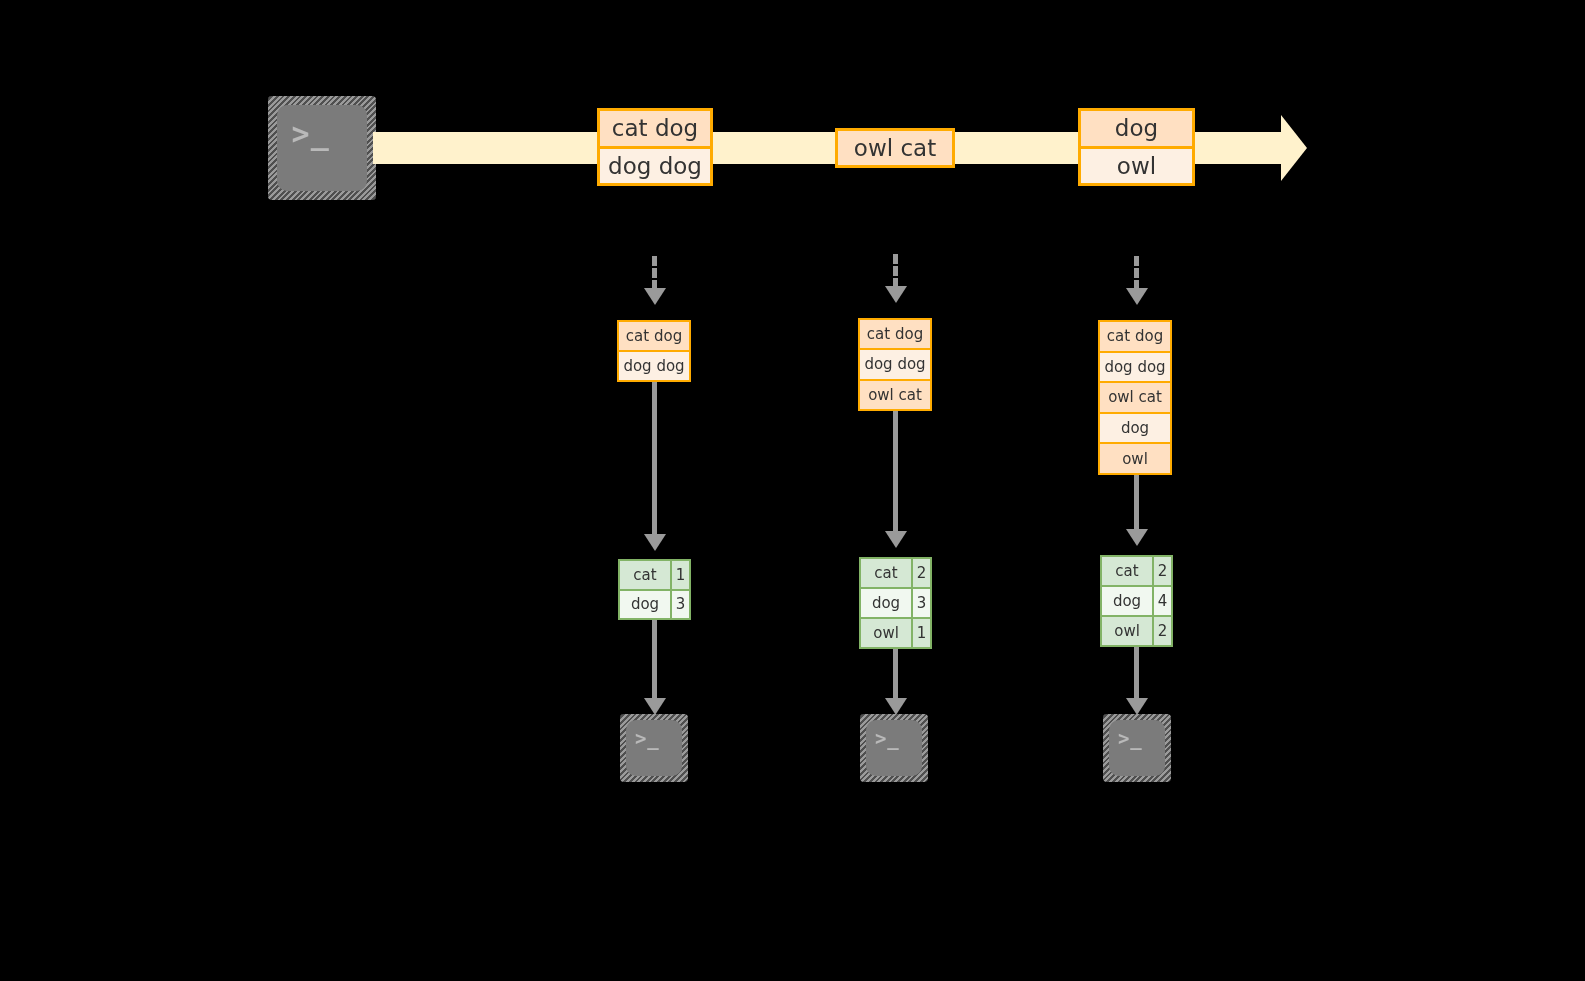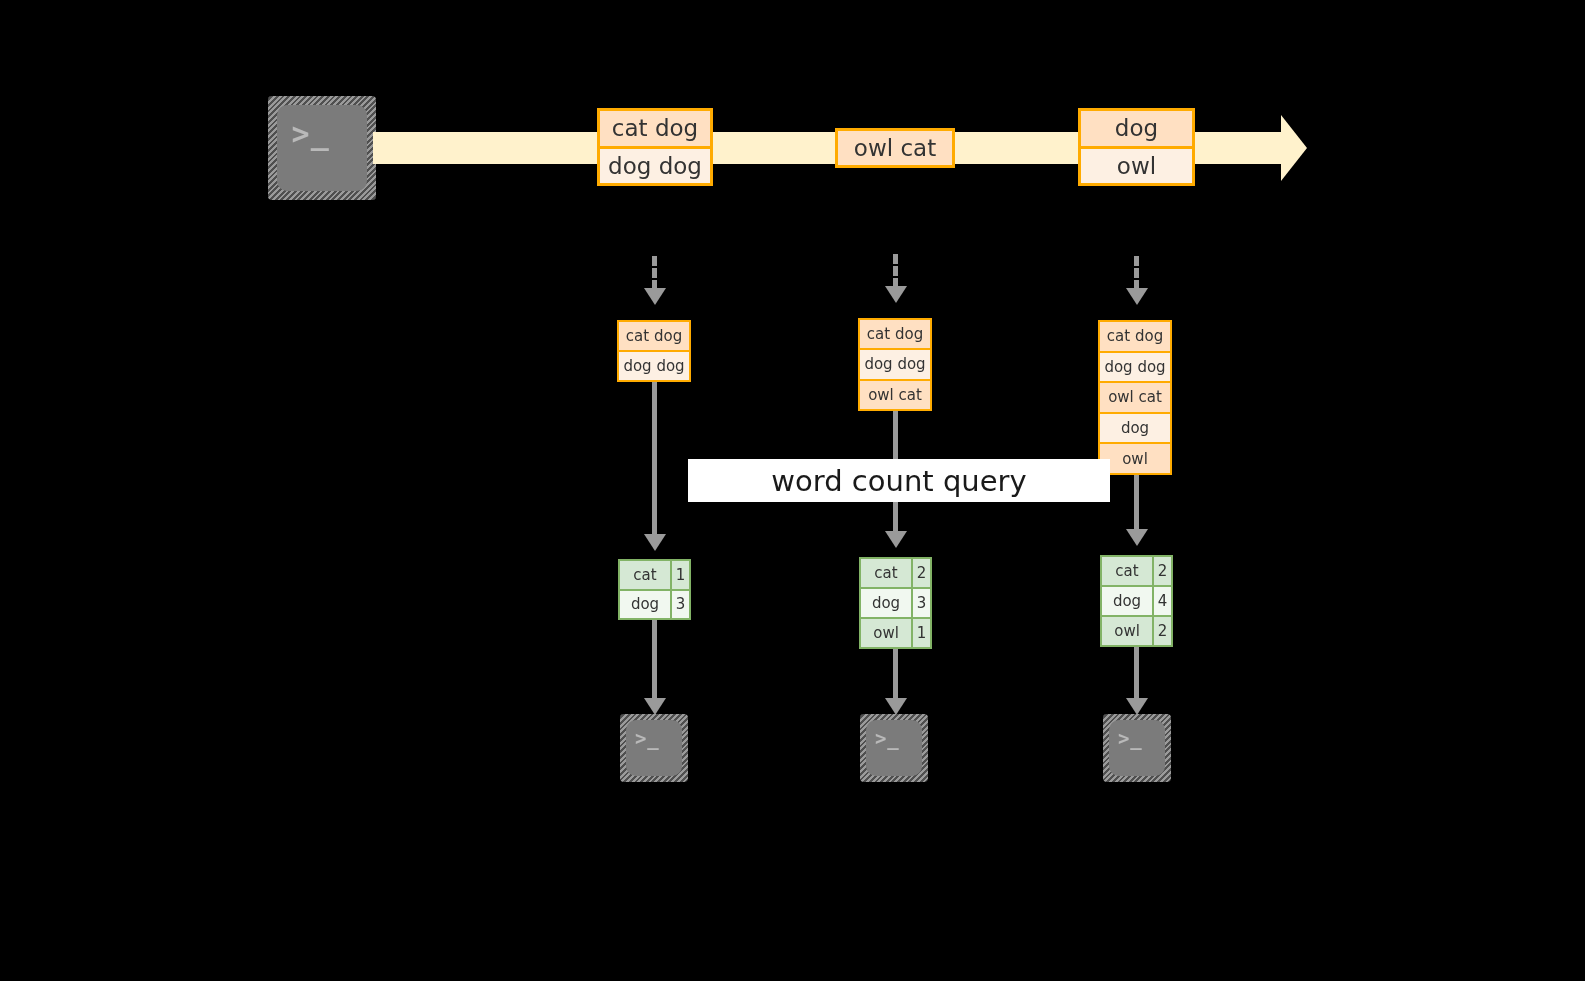--- a/index.html
+++ b/index.html
@@ -275,17 +275,14 @@
 
   <div class="gline" style="left:1134px; top:647px; height:51px;"></div>
   <div class="ghead" style="left:1126px; top:698px;"></div>
 
   <div class="term" style="left:1103px; top:714px; width:68px; height:68px; padding:6px;">
     <div class="term-inner">
       <span class="term-glyph" style="font-size:19px;">&gt;_</span>
     </div>
   </div>
 
-  <div class="band" style="left:688px; top:459px; width:422px; height:43px;">
-    <span class="band-text">word count query</span>
-  </div>
 
 </div>
 
 </body></html>

